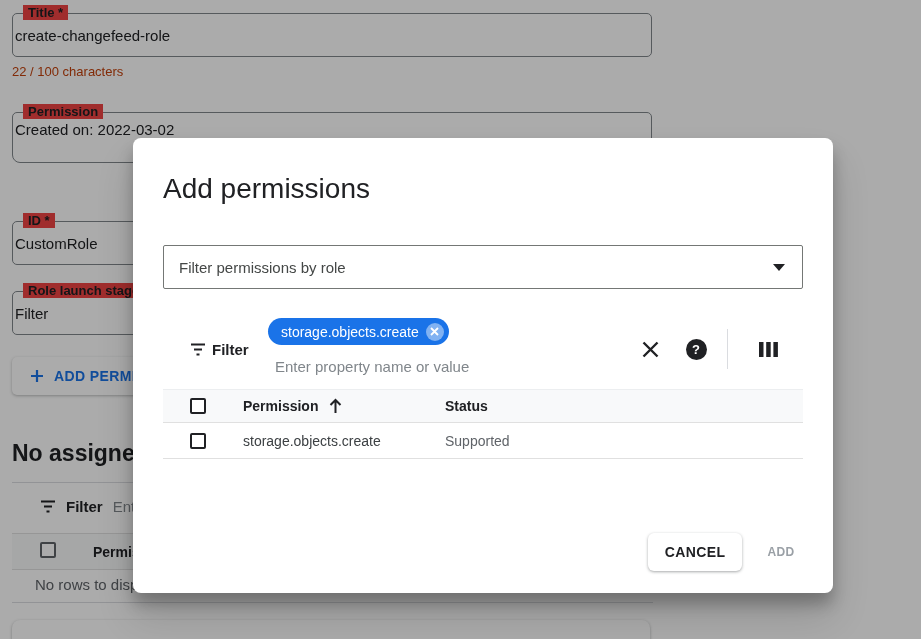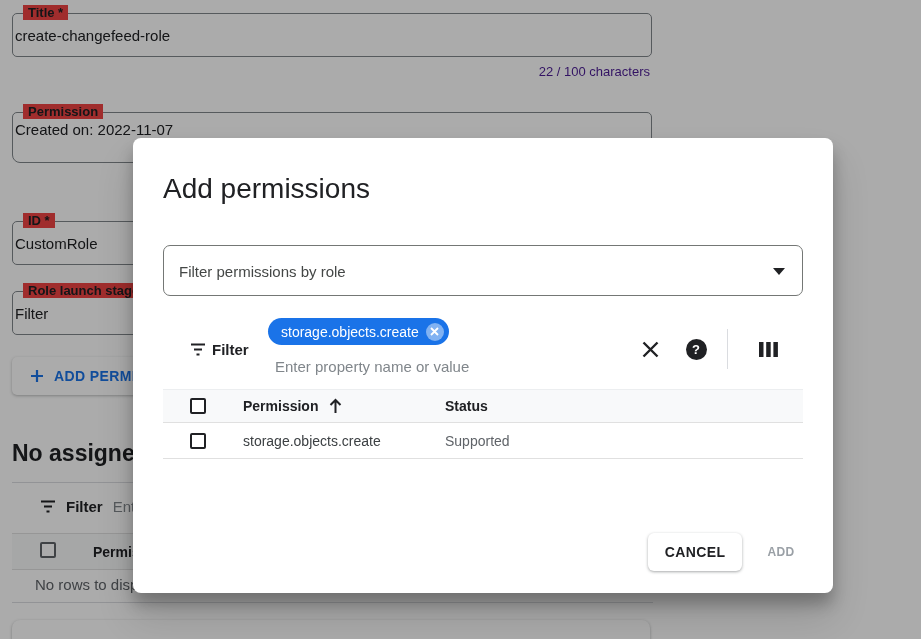--- a/index.html
+++ b/index.html
@@ -6,42 +6,42 @@
   html,body { width:921px; height:639px; overflow:hidden; }
   body { font-family:"Liberation Sans","DejaVu Sans",sans-serif; background:#fff; position:relative; }
   .stage { position:absolute; inset:0; width:921px; height:639px; overflow:hidden; }
 
   
   .page { position:absolute; inset:0; background:#fff; z-index:1; }
   .ofield { position:absolute; border:1px solid #80868b; border-radius:5px; background:#fff; }
   .flabel { position:absolute; top:-9px; left:10px; background:#ef4444; padding:0 5px; font-size:13px; font-weight:700; color:#202124; white-space:nowrap; }
   .fvalue { position:absolute; left:2px; top:50%; transform:translateY(-50%); font-size:15px; color:#202124; white-space:nowrap; }
   .fvalue.topalign { top:8px; transform:none; }
-  .counter { position:absolute; left:12px; top:64px; width:638px; text-align:right; font-size:13px; color:#4c1d95; }
+  .counter { position:absolute; left:12px; top:64px; width:638px; font-size:13px; color:#c2410c; }
   .add-perm-btn { position:absolute; left:12px; top:357px; width:230px; height:38px; background:#fff; border:none; border-radius:5px; box-shadow:0 1px 3px rgba(60,64,67,.35); display:flex; align-items:center; gap:10px; padding-left:18px; color:#1a73e8; font-size:14px; font-weight:700; letter-spacing:.4px; white-space:nowrap; cursor:pointer; }
   .bg-heading { position:absolute; left:12px; top:440px; font-size:23px; font-weight:700; color:#202124; white-space:nowrap; }
   .hr { position:absolute; left:12px; width:641px; height:0; border-top:1px solid #dadce0; }
   .bg-filter-row { position:absolute; left:40px; top:498px; display:flex; align-items:center; gap:10px; }
   .filter-label { font-size:15px; font-weight:700; color:#202124; }
   .placeholder-text { font-size:15px; color:#80868b; white-space:nowrap; }
   .bg-thead { position:absolute; left:12px; top:533px; width:641px; height:37px; background:#f8f9fa; border-top:1px solid #e0e0e0; border-bottom:1px solid #e0e0e0; }
   .cb { width:16px; height:16px; border:2px solid #202124; border-radius:2px; background:#fff; cursor:pointer; }
   .cb.muted { border-color:#5f6368; }
   .bg-thead .cb { position:absolute; left:28px; top:8px; }
   .bg-th-label { position:absolute; left:81px; top:50%; transform:translateY(-50%); font-size:14px; font-weight:700; color:#202124; white-space:nowrap; }
   .no-rows { position:absolute; left:35px; top:576px; font-size:15px; color:#5f6368; white-space:nowrap; }
   .bottom-card { position:absolute; left:12px; top:620px; width:638px; height:30px; background:#fff; border-radius:8px 8px 0 0; box-shadow:0 1px 3px rgba(60,64,67,.4); }
 
   
   .scrim { position:absolute; inset:0; background:rgba(0,0,0,.33); z-index:5; }
 
   
   .modal { position:absolute; left:133px; top:138px; width:700px; height:455px; background:#fff; border-radius:8px; box-shadow:0 11px 15px rgba(0,0,0,.24),0 24px 38px rgba(0,0,0,.14); z-index:10; }
   .modal-title { position:absolute; left:30px; top:33px; font-size:28px; line-height:36px; font-weight:400; color:#202124; }
-  .role-filter { position:absolute; left:30px; top:107px; width:640px; height:51px; border:1px solid #747775; border-radius:7px; background:#fff; cursor:pointer; }
+  .role-filter { position:absolute; left:30px; top:107px; width:640px; height:44px; border:1px solid #747775; border-radius:2px; background:#fff; cursor:pointer; }
   .role-filter-text { position:absolute; left:15px; top:50%; transform:translateY(-50%); font-size:15px; color:#444746; }
   .caret { position:absolute; right:17px; top:50%; margin-top:-3px; width:0; height:0; border-left:6px solid transparent; border-right:6px solid transparent; border-top:7px solid #202124; }
   .toolbar { position:absolute; left:30px; top:172px; width:640px; height:79px; }
   .toolbar .funnel { position:absolute; left:27px; top:33px; }
   .toolbar .filter-label { position:absolute; left:49px; top:31px; }
   .chip { position:absolute; left:105px; top:8px; height:27px; background:#1a73e8; border-radius:14px; display:flex; align-items:center; gap:7px; padding:0 5px 0 13px; cursor:pointer; }
   .chip-text { color:#fff; font-size:14px; white-space:nowrap; }
   .chip-x { width:18px; height:18px; border-radius:50%; background:rgba(255,255,255,.45); display:flex; align-items:center; justify-content:center; cursor:pointer; }
   .toolbar .placeholder-text { position:absolute; left:112px; top:48px; }
   .icon-btn { position:absolute; background:none; border:none; cursor:pointer; display:flex; align-items:center; justify-content:center; }
@@ -70,21 +70,21 @@
   <div class="page">
 
     <div class="ofield" style="left:12px;top:13px;width:640px;height:44px;">
       <span class="flabel">Title *</span>
       <span class="fvalue">create-changefeed-role</span>
     </div>
     <div class="counter">22 / 100 characters</div>
 
     <div class="ofield" style="left:12px;top:112px;width:640px;height:51px;border-bottom-left-radius:8px;">
       <span class="flabel">Permission</span>
-      <span class="fvalue topalign">Created on: 2022-11-07</span>
+      <span class="fvalue topalign">Created on: 2022-03-02</span>
     </div>
 
     <div class="ofield" style="left:12px;top:221px;width:640px;height:44px;">
       <span class="flabel">ID *</span>
       <span class="fvalue">CustomRole</span>
     </div>
 
     <div class="ofield" style="left:12px;top:291px;width:640px;height:44px;">
       <span class="flabel">Role launch stage</span>
       <span class="fvalue">Filter</span>

